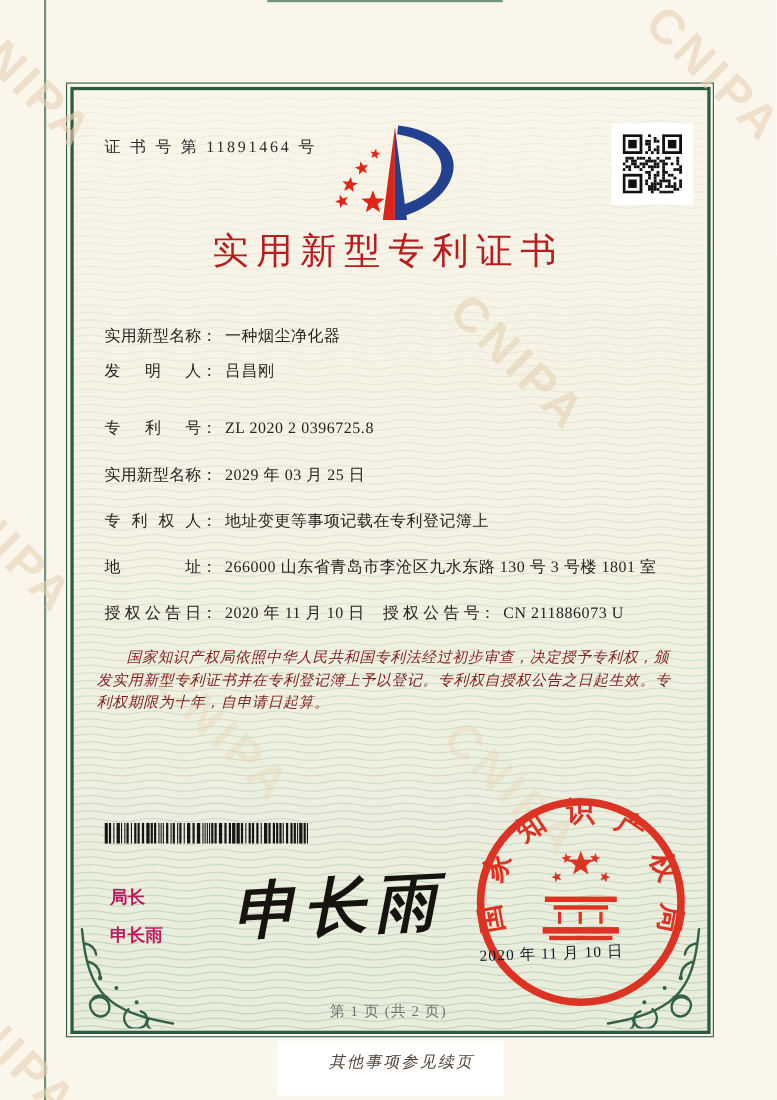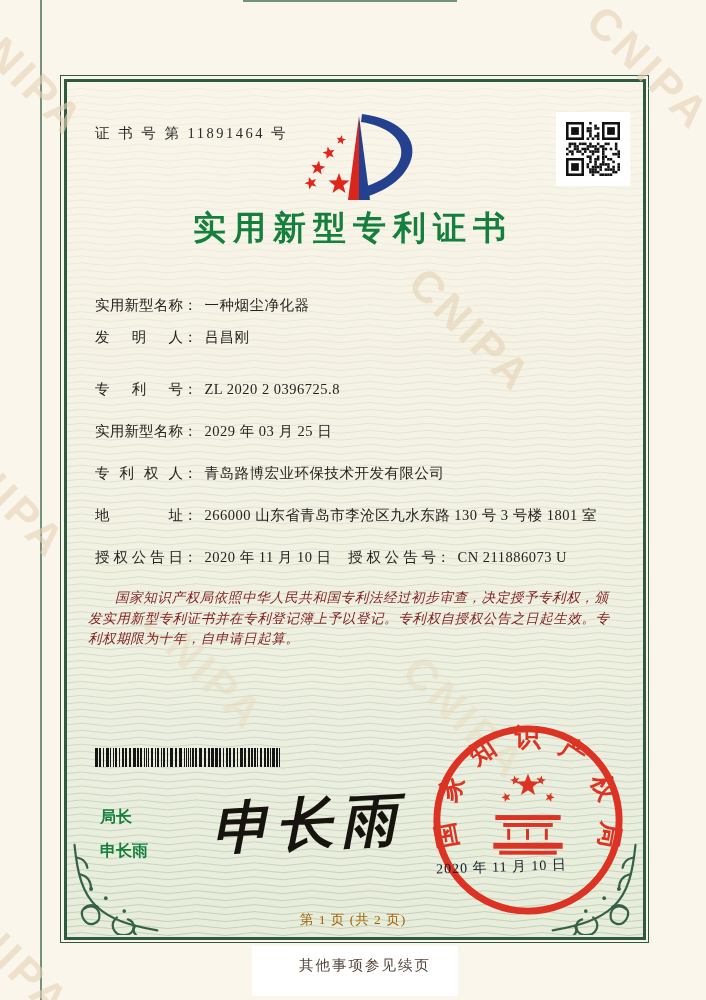--- a/index.html
+++ b/index.html
@@ -46,56 +46,56 @@
   .flourish-bl{left:2px;bottom:2px;}
   .flourish-br{right:2px;bottom:2px;transform:scaleX(-1);}
   
   .content{position:absolute;left:0;top:0;width:706px;height:1000px;z-index:5;border-radius:18px;}
   .cert-no{position:absolute;left:95px;top:124px;font-size:14.5px;letter-spacing:2.5px;color:#2a2a2a;}
   .logo{position:absolute;left:284px;top:106px;width:142px;height:102px;}
   .qr-box{position:absolute;left:556px;top:112px;width:74px;height:74px;background:#ffffff;}
   .qr-box svg{position:absolute;left:10px;top:10px;}
   .title{
     position:absolute;left:0;right:0;top:206px;text-align:center;
-    font-size:33px;font-weight:bold;letter-spacing:7px;color:#15803d;
+    font-size:33px;font-weight:normal;letter-spacing:7px;color:#b91c1c;
   }
   .fields{position:absolute;left:95px;top:296px;width:535px;font-size:14.5px;}
   .field{position:absolute;left:0;white-space:nowrap;}
   .f0{top:0;} .f1{top:32px;} .f2{top:84px;} .f3{top:126px;} .f4{top:168px;} .f5{top:210px;}
   .fgrant{top:252px;} .fgrant2{position:absolute;left:253px;top:0;white-space:nowrap;}
   .flabel{
     display:inline-block;width:88px;vertical-align:top;
     text-align:justify;text-align-last:justify;-moz-text-align-last:justify;
   }
   .fcolon{display:inline-block;}
   .fvalue{margin-left:7px;letter-spacing:.5px;}
   .paras{position:absolute;left:88px;top:588px;width:534px;}
   .paras p{
     margin:0;text-indent:2em;font-size:13.5px;line-height:20.5px;
     font-style:italic;color:#7f1d1d;letter-spacing:.6px;
   }
   .barcode{position:absolute;left:95px;top:748px;}
-  .director{position:absolute;left:100px;top:800px;font-family:"Liberation Sans","DejaVu Sans",sans-serif;font-weight:bold;font-size:16px;color:#15803d;line-height:34px;}
+  .director{position:absolute;left:100px;top:800px;font-family:"Liberation Sans","DejaVu Sans",sans-serif;font-weight:bold;font-size:16px;color:#be185d;line-height:34px;}
   .signature{
     position:absolute;left:212px;top:786px;width:210px;
     font-size:57px;font-style:italic;font-weight:600;letter-spacing:7px;
     color:#17130f;transform:rotate(-3deg);white-space:nowrap;
   }
   .seal{position:absolute;left:424px;top:718px;width:208px;height:208px;opacity:.95;}
   .seal-date{
     position:absolute;left:436px;top:858px;width:150px;
     font-size:14px;letter-spacing:1px;color:#101c28;transform:rotate(-2deg);white-space:nowrap;
   }
-  .page-footer{position:absolute;left:0;right:0;top:911px;text-align:center;font-size:13.5px;letter-spacing:1px;color:#a16207;}
+  .page-footer{position:absolute;left:0;right:0;top:911px;text-align:center;font-size:13.5px;letter-spacing:1px;color:#737373;}
   .next-note-box{
     position:absolute;left:252px;top:946px;width:206px;height:50px;background:#ffffff;
     text-align:center;
   }
   .next-note-box span{
-    display:inline-block;margin-top:10px;font-size:14.5px;
+    display:inline-block;margin-top:10px;font-size:14.5px;font-style:italic;
     letter-spacing:2px;color:#55463c;margin-left:20px;
   }
 </style>
 </head>
 <body>
 
 <div class="page">
 
   <div class="edge-left"></div>
   <div class="edge-top"></div>
@@ -427,21 +427,21 @@
       <div class="field f1">
         <span class="flabel">发明人</span><span class="fcolon">：</span><span class="fvalue">吕昌刚</span>
       </div>
       <div class="field f2">
         <span class="flabel">专利号</span><span class="fcolon">：</span><span class="fvalue">ZL 2020 2 0396725.8</span>
       </div>
       <div class="field f3">
         <span class="flabel">实用新型名称</span><span class="fcolon">：</span><span class="fvalue">2029 年 03 月 25 日</span>
       </div>
       <div class="field f4">
-        <span class="flabel">专利权人</span><span class="fcolon">：</span><span class="fvalue">青岛路博宏业环保技术开发有限公司</span>
+        <span class="flabel">专利权人</span><span class="fcolon">：</span><span class="fvalue">地址变更等事项记载在专利登记簿上</span>
       </div>
       <div class="field f5">
         <span class="flabel">地址</span><span class="fcolon">：</span><span class="fvalue">266000  山东省青岛市李沧区九水东路 130 号 3 号楼 1801 室</span>
       </div>
       <div class="field fgrant">
         <span>
           <span class="flabel">授权公告日</span><span class="fcolon">：</span><span class="fvalue">2020 年 11 月 10 日</span>
         </span>
         <span class="fgrant2">
           <span class="flabel">授权公告号</span><span class="fcolon">：</span><span class="fvalue">CN 211886073 U</span>

